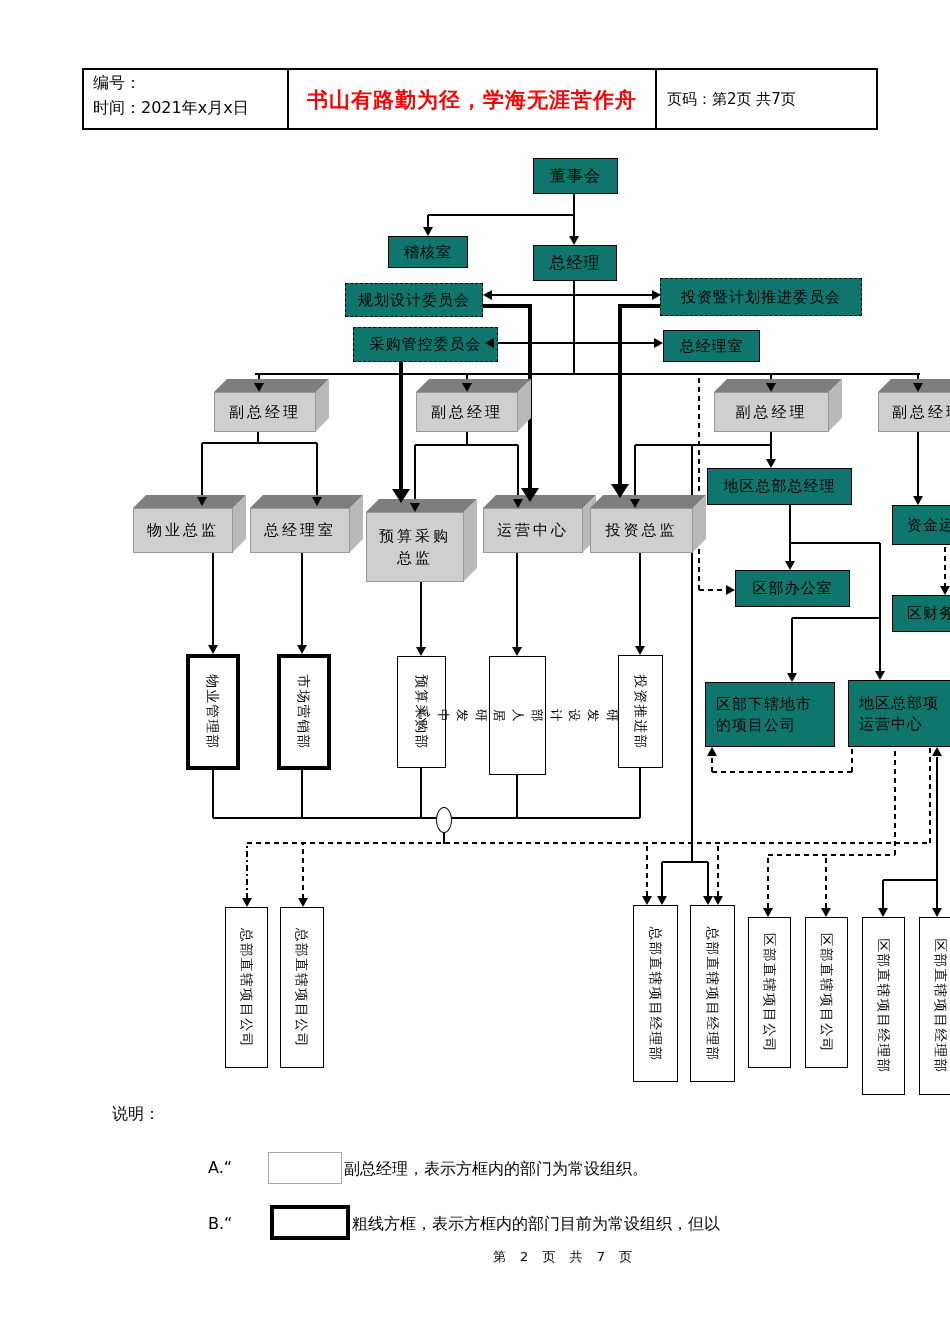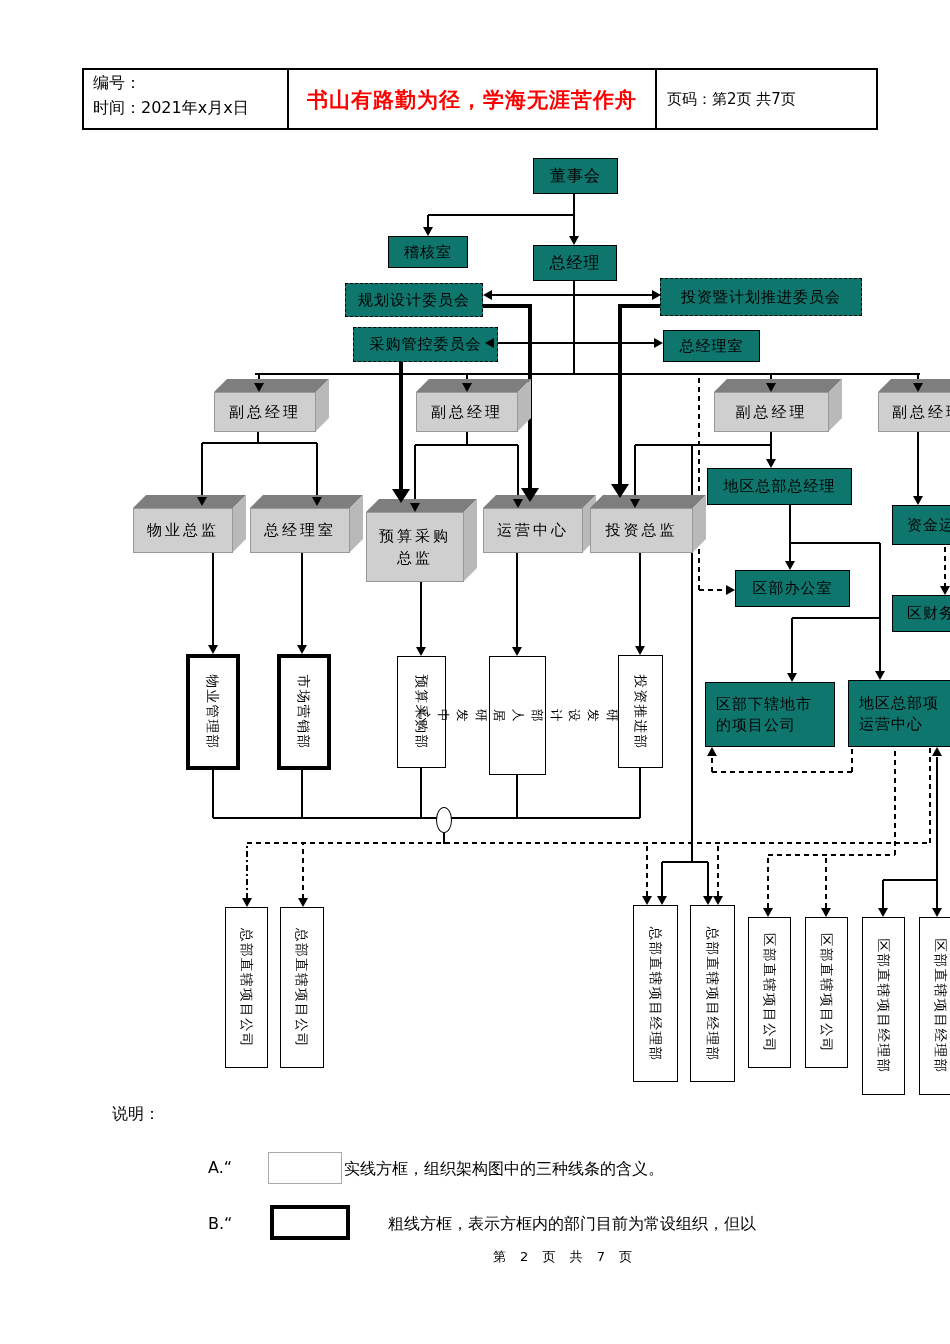--- a/index.html
+++ b/index.html
@@ -234,18 +234,18 @@
     </div>
   <div class="vbox" style="left:919px;top:917px;width:43px;height:178px;">
       <span class="vtxt">区部直辖项目经理部</span>
     </div>
 
   <div class="ccirc" style="left:436px;top:807px;width:16px;height:26px;"></div>
 
   <div class="ntxt" style="left:112px;top:1104px;">说明：</div>
   <div class="ntxt" style="left:208px;top:1158px;">A.“</div>
   <div class="abox" style="left:268px;top:1152px;width:74px;height:32px;"></div>
-  <div class="ntxt" style="left:344px;top:1159px;">实线方框，组织架构图中的三种线条的含义。</div>
+  <div class="ntxt" style="left:344px;top:1159px;">副总经理，表示方框内的部门为常设组织。</div>
   <div class="ntxt" style="left:208px;top:1214px;">B.“</div>
   <div class="bbox" style="left:270px;top:1205px;width:80px;height:35px;"></div>
-  <div class="ntxt" style="left:352px;top:1214px;margin-left:36px;">粗线方框，表示方框内的部门目前为常设组织，但以</div>
+  <div class="ntxt" style="left:352px;top:1214px;">粗线方框，表示方框内的部门目前为常设组织，但以</div>
   <div class="footer" style="left:400px;top:1248px;width:330px;">第 2 页 共 7 页</div>
 </div>
 
 </body></html>

